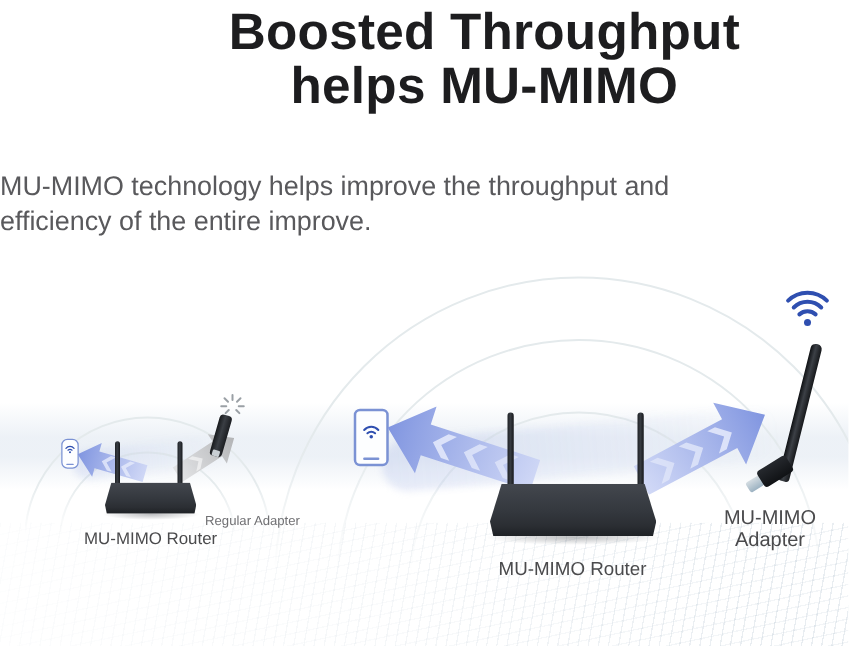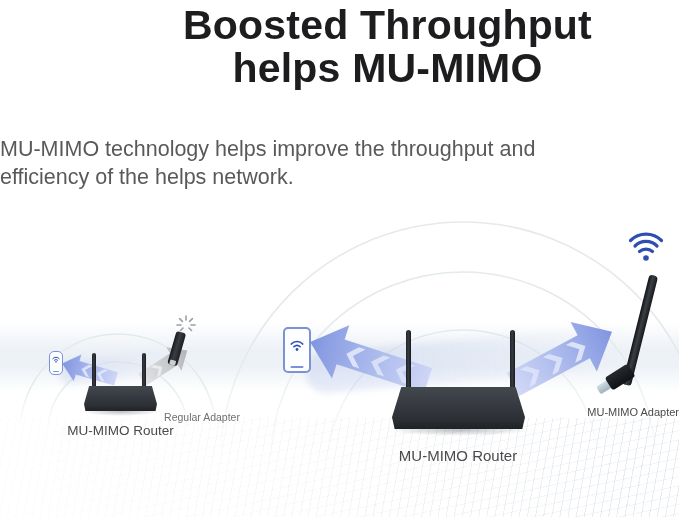--- a/index.html
+++ b/index.html
@@ -82,21 +82,21 @@
 <body>
 
 <div id="canvas">
 
   <div class="title">
     <div>Boosted Throughput</div>
     <div>helps MU-MIMO</div>
   </div>
   <div class="subtitle">
     <div>MU-MIMO technology helps improve the throughput and</div>
-    <div>efficiency of the helps network.</div>
+    <div>efficiency of the entire improve.</div>
   </div>
 
   <div class="ambient-band"></div>
   <div class="floor-grid"></div>
 
   <svg class="arcs" style="left:200px;top:215px;" width="479" height="252" viewBox="0 0 479 252">
     <circle cx="263" cy="250" r="135"></circle>
     <circle cx="263" cy="250" r="193"></circle>
     <circle cx="263" cy="250" r="243"></circle>
   </svg>
@@ -224,15 +224,15 @@
       <path d="M7,15 A15.5,15.5 0 0 1 29,15"></path>
       <path d="M2.5,9.5 A22,22 0 0 1 33.5,9.5"></path>
     </g>
     <circle cx="18" cy="27" r="2.8" fill="var(--wifi-blue,#2f4fb0)"></circle>
   </svg>
   <div class="big-antenna"></div>
   <div class="usb-assembly">
     <div class="usb-connector"></div>
     <div class="usb-body"></div>
   </div>
-  <div class="label" style="left:553px;top:406px;width:126px;font-size:11px;text-align:right;">MU-MIMO Adapter</div>
+  <div class="label" style="left:553px;top:406px;width:126px;font-size:16px;">MU-MIMO Adapter</div>
 
 </div>
 
 </body></html>

